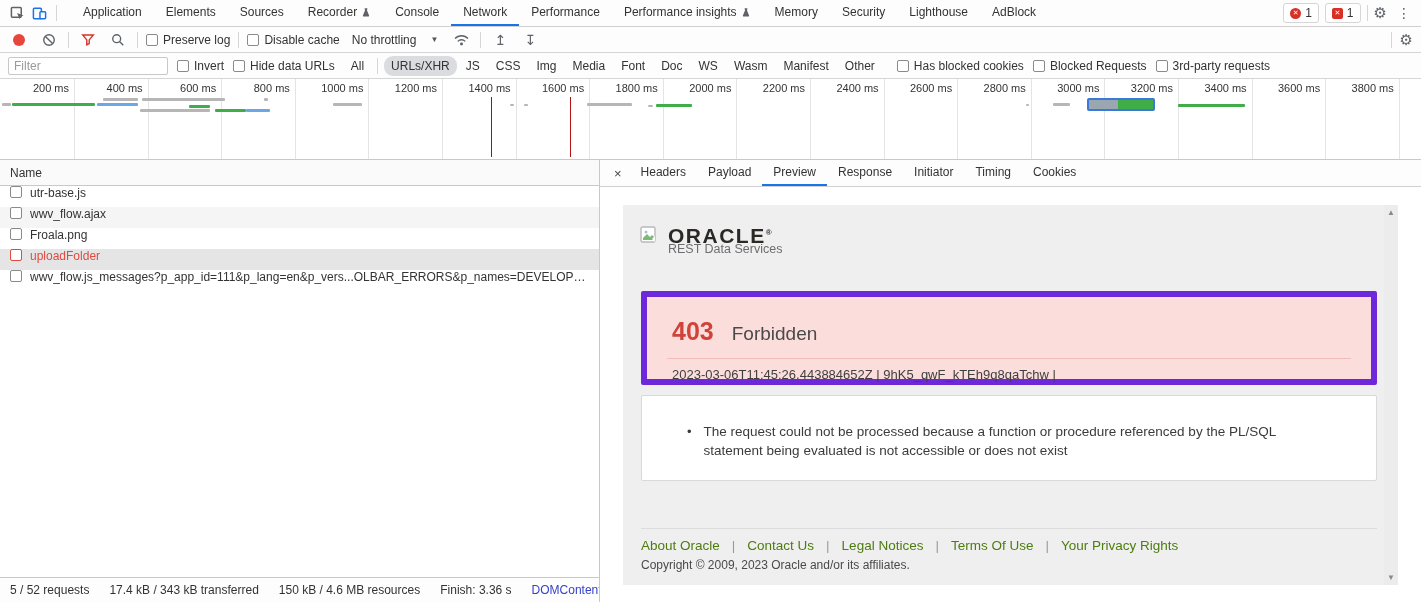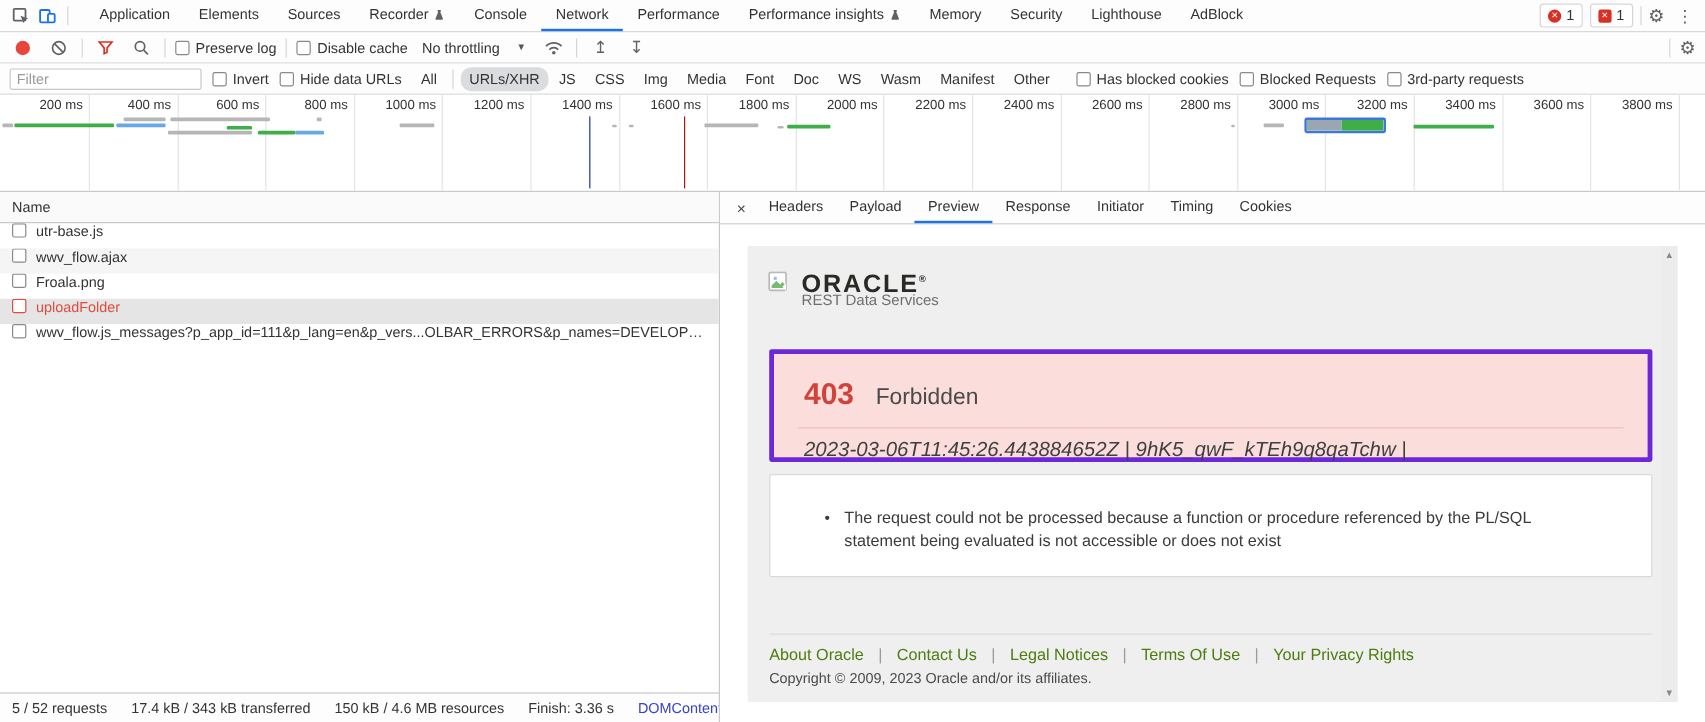--- a/index.html
+++ b/index.html
@@ -98,26 +98,26 @@
     background:#efefef; overflow:hidden; }
   #pv-scrollbar { position:absolute; right:0; top:0; bottom:0; width:14px; background:#ececec;
     display:flex; flex-direction:column; justify-content:space-between; align-items:center; padding:3px 0; }
   #pv-scrollbar .sarrow { font-size:8px; color:#8a8a8a; cursor:pointer; }
   #oracle-logo { position:absolute; left:17px; top:18px; display:flex; gap:10px; }
   .brand-wrap { position:relative; }
   .brand { font-size:21px; font-weight:bold; letter-spacing:1.5px; color:#2b2925; line-height:20px; }
   .brand sup { font-size:8px; }
   .product { font-size:12.5px; color:#6e6e6e; margin-top:-4px; }
   #err-box { position:absolute; left:18px; right:21px; top:86px; height:94px;
-    background:#fbdedb; border:4px solid #6d28d9; border-radius:2px; padding:20px 25px 0 25px; }
+    background:#fbdedb; border:6px solid #6d28d9; border-radius:2px; padding:20px 25px 0 25px; }
   .err-line { display:flex; align-items:baseline; gap:18px; }
   .err-code { font-size:25px; font-weight:bold; color:#d0433a; }
   .err-label { font-size:19px; color:#4a4a4a; font-weight:normal; }
   .err-divider { border-top:1px solid #f0bdb8; margin:12px -5px 8px -5px; }
-  .err-meta { font-size:17px; font-style:italic; color:#3f3f3f; }
+  .err-meta { font-size:13px; color:#3f3f3f; }
   #msg-box { position:absolute; left:18px; right:21px; top:190px; height:86px;
     background:#fff; border:1px solid #d9d9d9; border-radius:2px; padding:26px 40px 0 45px; }
   .msg-row { display:flex; gap:12px; color:#3b3b3b; font-size:13.5px; line-height:19px; }
   .bullet { font-size:13px; line-height:19px; color:#3b3b3b; }
   #pv-footer { position:absolute; left:18px; right:21px; top:323px; border-top:1px solid #dcdcdc; padding-top:9px; }
   .foot-links { display:flex; align-items:center; gap:12px; font-size:13.5px; }
   .foot-links a { color:#4d7c0f; text-decoration:none; cursor:pointer; }
   .flink-sep { color:#9a9a9a; }
   .copyright { margin-top:5px; font-size:12px; color:#4a4a4a; }
 

